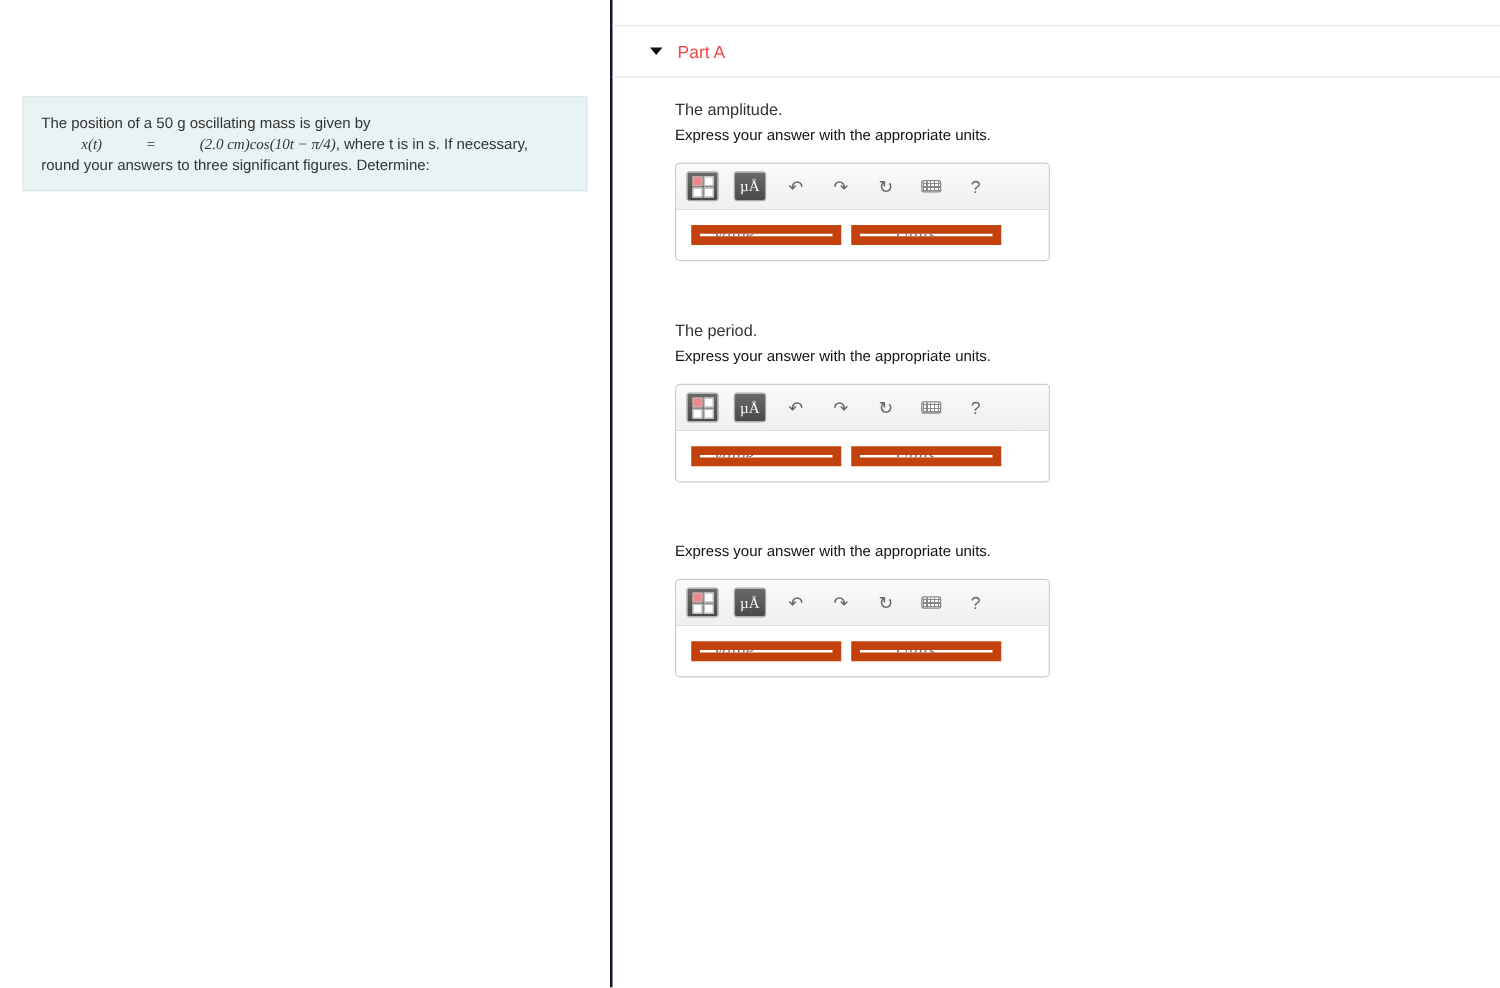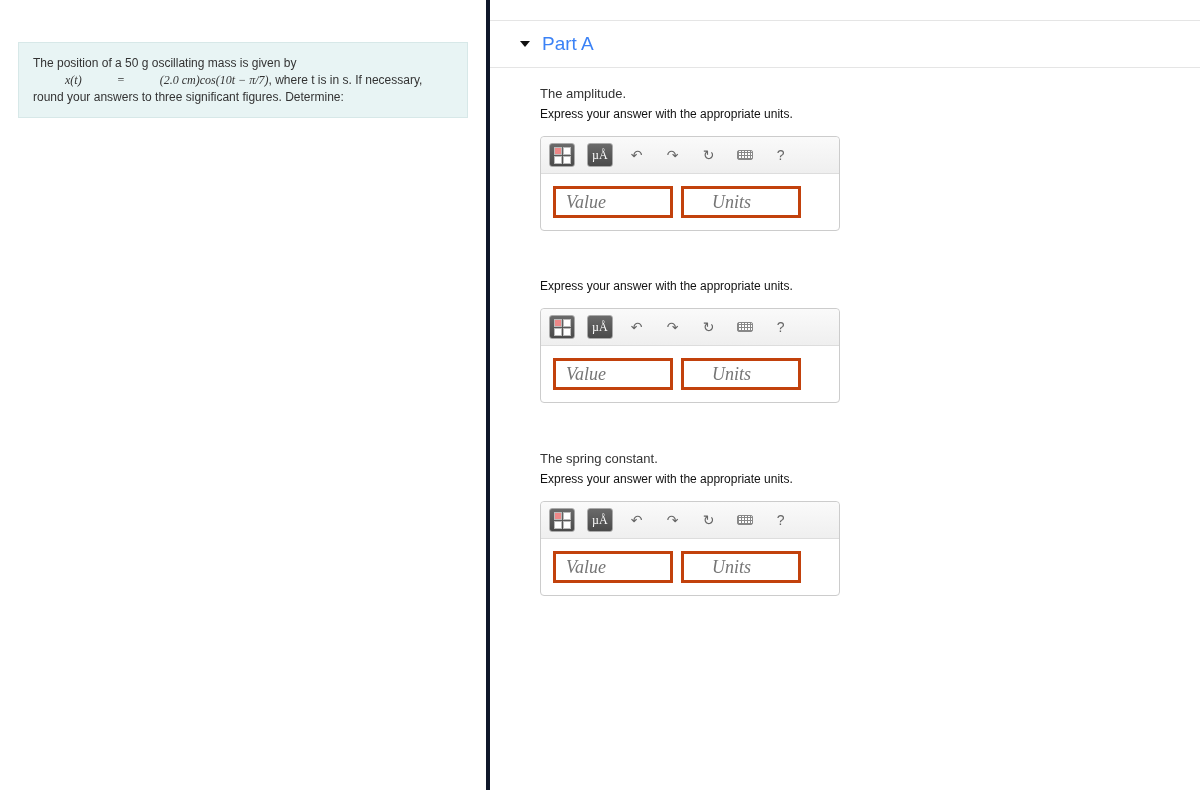--- a/index.html
+++ b/index.html
@@ -8,22 +8,22 @@
     font-size: 12px;
     color: #333;
     background: #fff;
     width: 1200px;
     height: 790px;
     display: flex;
   }
   .left-col {
     width: 490px;
     flex: 0 0 490px;
-    padding: 42px 18px 0 18px;
-    border-right: 4px solid #0f172a;
+    padding: 77px 18px 0 18px;
+    border-right: 2px solid #0f172a;
   }
   .question-box {
     background: #e8f4f4;
     border: 1px solid #d7e8e8;
     padding: 12px 14px;
     font-size: 12px;
     line-height: 1.4;
     color: #333;
   }
   .math { font-family: 'Times New Roman', serif; font-style: italic; margin-left: 32px; }
@@ -43,21 +43,21 @@
     position: relative;
     cursor: pointer;
   }
   .caret {
     width: 0; height: 0;
     border-left: 5px solid transparent;
     border-right: 5px solid transparent;
     border-top: 6px solid #111;
     margin-right: 12px;
   }
-  .part-title { font-size: 19px; color: #3b82f6; }
+  .part-title { font-size: 14px; color: #ef4444; }
   .part-body { padding: 18px 10px 10px 50px; }
   .prompt { font-size: 13px; color: #333; margin-bottom: 6px; }
   .instr { font-size: 12px; font-weight: normal; color: #111; margin-bottom: 15px; }
   .answer-panel {
     border: 1px solid #ccc;
     border-radius: 4px;
     width: 300px;
     background: #fff;
   }
   .toolbar {
@@ -101,46 +101,46 @@
     color: #fff;
     font-size: 12px;
     line-height: 1;
   }
   .input-row {
     display: flex;
     gap: 8px;
     padding: 12px;
   }
   .ans-input {
-    border: 3px solid #c2410c;
-    height: 32px;
+    border: 7px solid #c2410c;
+    height: 16px;
     padding: 0 10px;
     font-family: 'Times New Roman', serif;
     font-style: italic;
-    font-size: 18px;
+    font-size: 15px;
     color: #777;
     outline: none;
   }
   .value-input { width: 120px; }
   .units-input { width: 120px; padding-left: 28px; }
   .kb-icon {
     display:inline-block; width:16px; height:10px;
     border:1px solid #888; border-radius:2px;
     background: repeating-linear-gradient(90deg,#888 0 1px, transparent 1px 3px),
                 repeating-linear-gradient(0deg,#888 0 1px, transparent 1px 3px);
     background-color:#fff;
   }
 </style>
 </head>
 <body>
 
 <div class="left-col">
   <div class="question-box">
     <span>The position of a 50 g oscillating mass is given by</span><br>
-    <span class="math">x(t)</span><span class="math"> = </span><span class="math">(2.0 cm)cos(10t − π/7)</span><span>, where t is in s. If necessary, round your answers to three significant figures. Determine:</span>
+    <span class="math">x(t)</span><span class="math"> = </span><span class="math">(2.0 cm)cos(10t − π/4)</span><span>, where t is in s. If necessary, round your answers to three significant figures. Determine:</span>
   </div>
 </div>
 
 <div class="right-col">
 
   <div class="part">
     <div class="part-header">
       <div class="caret"></div>
       <div class="part-title">Part A</div>
     </div>
@@ -179,20 +179,21 @@
         <div class="input-row">
           <input class="ans-input value-input" placeholder="Value" style="">
           <input class="ans-input units-input" placeholder="Units" style="">
         </div>
       </div>
     </div>
   </div>
 
   <div class="part">
     <div class="part-body">
+      <div class="prompt">The period.</div>
       <div class="instr">Express your answer with the appropriate units.</div>
       <div class="answer-panel">
         <div class="toolbar">
           <div class="tool-btn">
               <div class="tpl-icon">
                 <span class="filled"></span>
                 <span></span>
                 <span></span>
                 <span></span>
               </div>
@@ -219,21 +220,20 @@
         <div class="input-row">
           <input class="ans-input value-input" placeholder="Value" style="">
           <input class="ans-input units-input" placeholder="Units" style="">
         </div>
       </div>
     </div>
   </div>
 
   <div class="part">
     <div class="part-body">
-      <div class="prompt">The spring constant.</div>
       <div class="instr">Express your answer with the appropriate units.</div>
       <div class="answer-panel">
         <div class="toolbar">
           <div class="tool-btn">
               <div class="tpl-icon">
                 <span class="filled"></span>
                 <span></span>
                 <span></span>
                 <span></span>
               </div>

